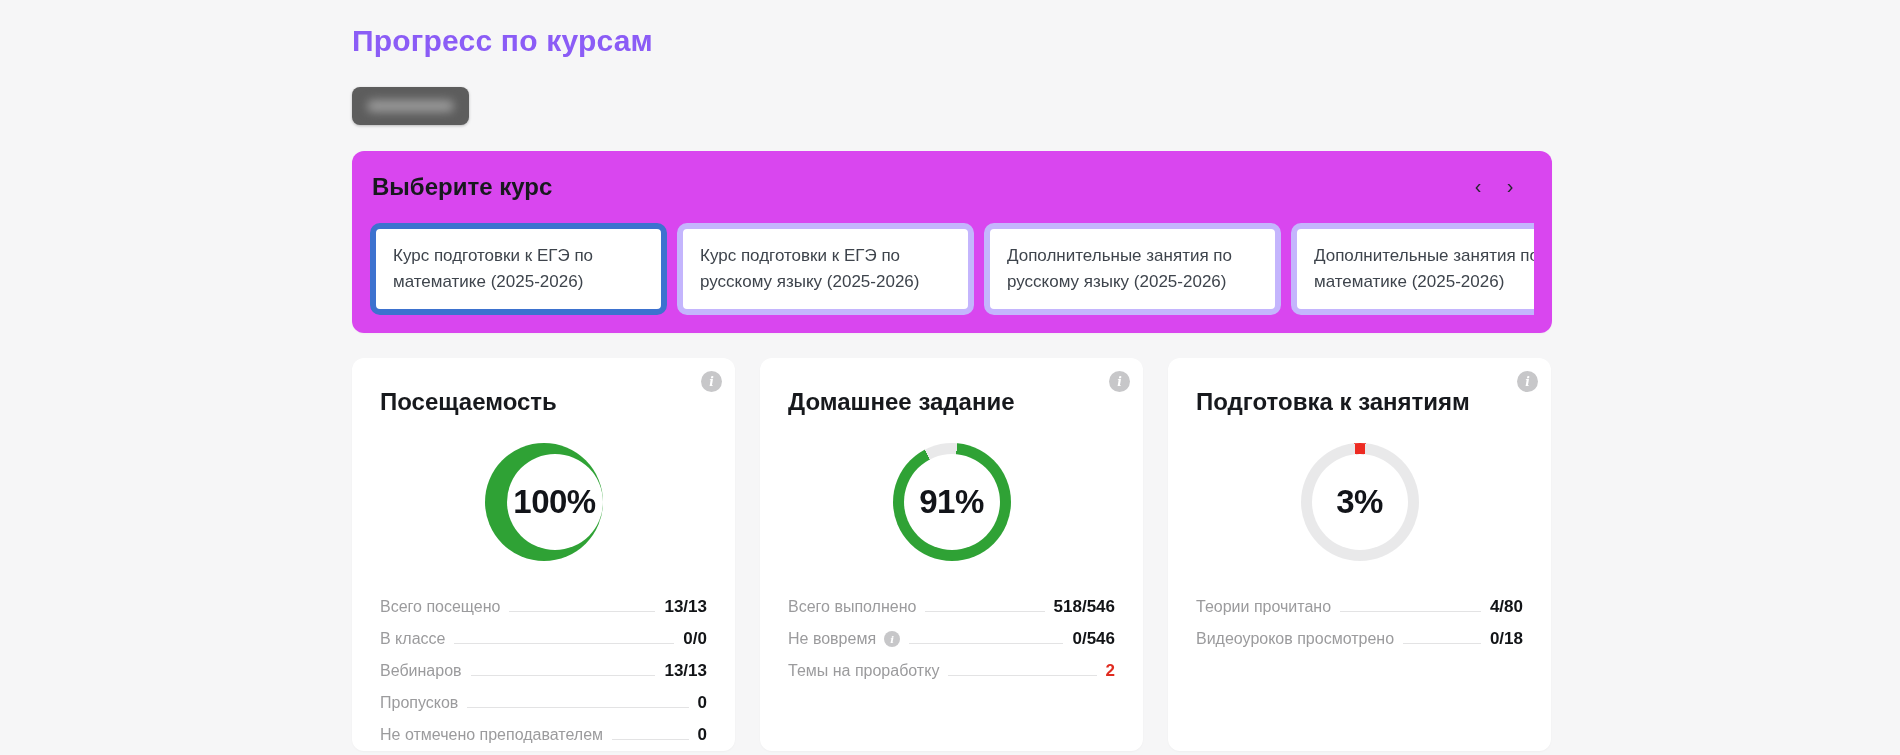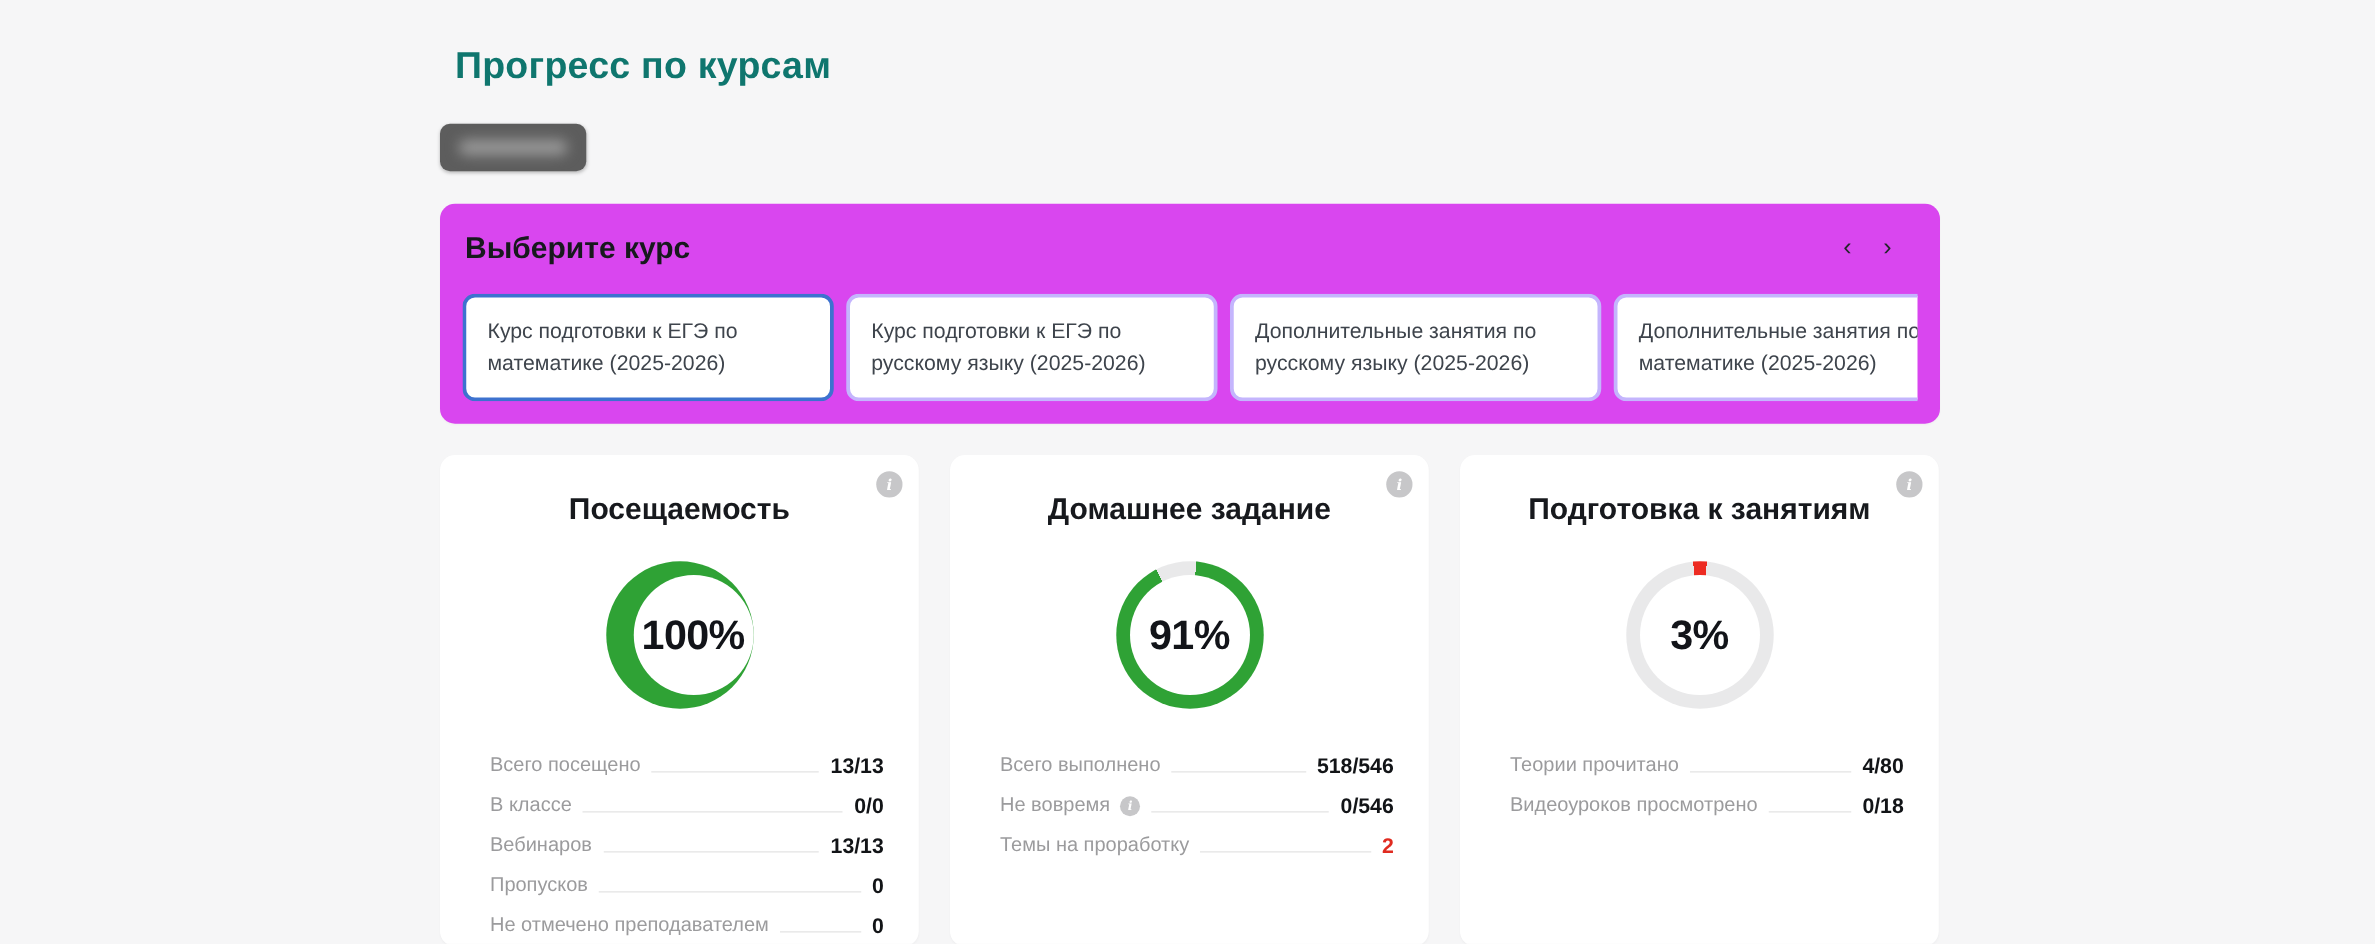--- a/index.html
+++ b/index.html
@@ -4,21 +4,21 @@
 <style>
   * { box-sizing: border-box; }
   html,body { margin:0; padding:0; }
   body {
     width:1900px; height:755px; overflow:hidden;
     background:#f6f6f7;
     font-family:"Liberation Sans", sans-serif;
     color:#17191d;
   }
   .content { padding:24px 0 0 352px; width:1560px; }
-  .page-title { font-size:30px; font-weight:700; margin:12px; letter-spacing:.2px; color:#0f766e; }
+  .page-title { font-size:30px; font-weight:700; margin:0; letter-spacing:.2px; color:#8b5cf6; }
 
   
   .redacted {
     margin-top:29px; width:117px; height:38px; border:none; border-radius:8px;
     background:#5d5d5d; position:relative; overflow:hidden; cursor:pointer; display:block;
     box-shadow:0 1px 3px rgba(0,0,0,.25);
   }
   .redacted .blur-blob {
     position:absolute; left:15px; right:15px; top:13px; height:12px;
     background:#9a9a9a; border-radius:6px; filter:blur(5px);
@@ -32,49 +32,49 @@
   }
   .panel-title { font-size:24px; font-weight:700; margin:0 0 0 2px; }
   .nav-arrows { position:absolute; top:24px; right:34px; display:flex; gap:16px; }
   .nav-arrows button {
     background:none; border:none; padding:0; cursor:pointer;
     font-size:20px; line-height:20px; color:#23262b; width:16px; height:22px;
   }
   .carousel { display:flex; gap:10px; margin-top:22px; overflow:hidden; }
   .course-card {
     flex:0 0 auto; width:297px; padding:14px 17px;
-    background:#fff; border:3px solid #c4b5fd; border-radius:10px;
+    background:#fff; border:6px solid #c4b5fd; border-radius:10px;
     font-size:17px; line-height:26px; color:#3e444c; cursor:pointer;
   }
   .course-card.selected { border-color:#3d72cf; }
 
   
   .stats { display:flex; gap:25px; margin-top:25px; }
   .stat-card {
     width:383px; height:393px; background:#fff; border-radius:12px;
     padding:24px 28px; position:relative;
     box-shadow:0 1px 2px rgba(0,0,0,.03);
   }
-  .stat-title { text-align:center; font-size:24px; font-weight:700; margin:6px 0 0; }
+  .stat-title { text-align:left; font-size:24px; font-weight:700; margin:6px 0 0; }
   .info-badge {
     position:absolute; top:13px; right:13px; width:21px; height:21px; border-radius:50%;
     background:#c7c7c9; color:#fff; font-size:12px; font-weight:700;
     display:flex; align-items:center; justify-content:center; cursor:pointer;
     font-family:"DejaVu Serif", serif; font-style:italic;
   }
   .ring {
     width:118px; height:118px; border-radius:50%; margin:27px auto 0;
     display:flex; align-items:center; justify-content:center;
   }
   .ring-inner {
     width:96px; height:96px; border-radius:50%; background:#fff;
     display:flex; align-items:center; justify-content:center;
     font-size:33px; font-weight:700; color:#121419; letter-spacing:-.5px;
   }
-  .rows { margin-top:30px;margin-left:12px; }
+  .rows { margin-top:30px; }
   .stat-row { display:flex; align-items:center; height:32px; font-size:16px; }
   .stat-row .label { color:#9b9b9d; white-space:nowrap; }
   .leader { flex:1; height:1px; background:#e3e3e4; margin:8px 9px 0; }
   .stat-row .value { font-weight:700; font-size:17px; color:#121417; white-space:nowrap; }
   .row-info {
     width:16px; height:16px; border-radius:50%; background:#c7c7c9; color:#fff;
     font-size:10px; font-weight:700; display:inline-flex; align-items:center;
     justify-content:center; margin-left:8px; cursor:pointer; flex:0 0 auto;
     font-family:"DejaVu Serif", serif; font-style:italic;
   }

